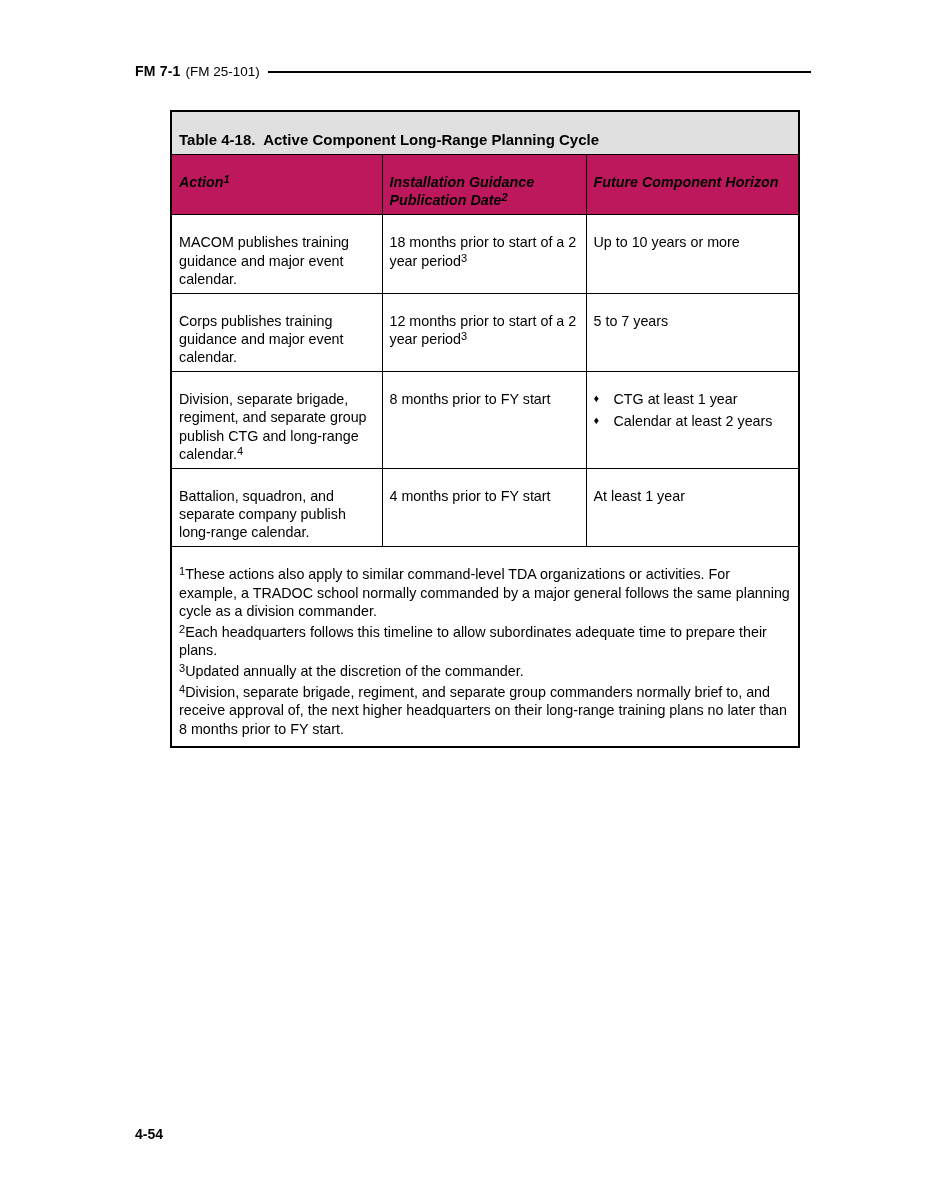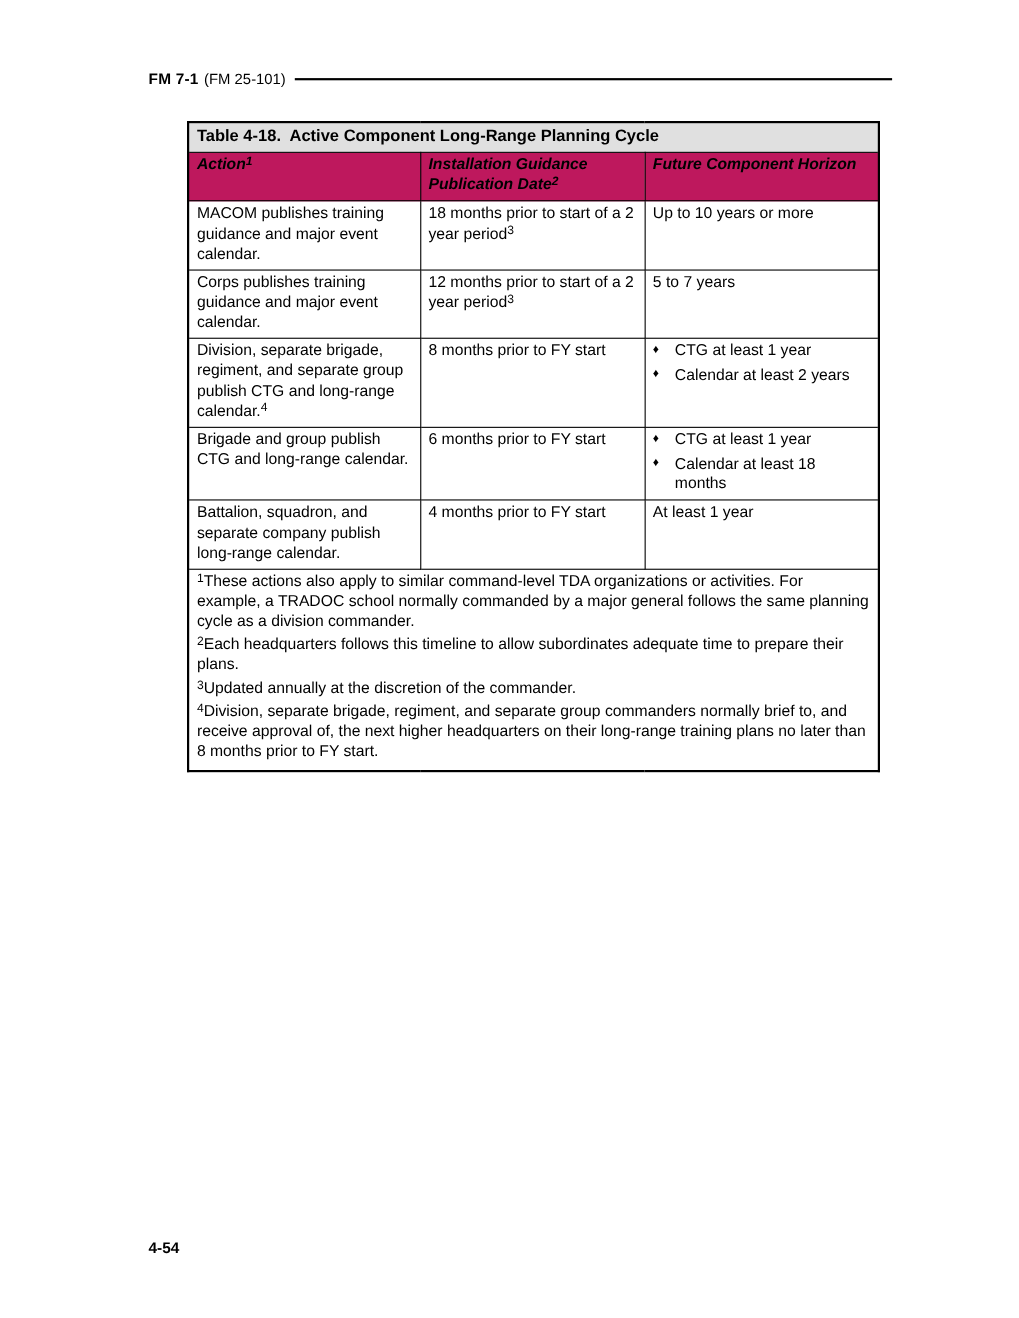--- a/index.html
+++ b/index.html
@@ -48,21 +48,21 @@
     width: 100%;
     font-size: 14.3px;
     line-height: 1.27;
     table-layout: fixed;
   }
   table.planning col.c1 { width: 211px; }
   table.planning col.c2 { width: 204px; }
   table.planning col.c3 { width: 213px; }
   table.planning th, table.planning td {
     border: 1.5px solid #000;
-    padding: 2px 7px 5px 7px;
+    padding: 18px 7px 5px 7px;
     vertical-align: top;
     text-align: left;
   }
   table.planning { border: 2px solid #000; }
   .title-row th {
     background: #e0e0e0;
     text-align: center;
     font-size: 15px;
     font-weight: bold;
     padding: 5px 4px;
@@ -157,34 +157,20 @@
                 <span class="bullet-glyph">♦</span>
                 <span class="bullet-text">CTG at least 1 year</span>
               </div>
               <div class="bullet-row">
                 <span class="bullet-glyph">♦</span>
                 <span class="bullet-text">Calendar at least 2 years</span>
               </div>
             </td>
           </tr>
           <tr>
-            <td>Brigade and group publish CTG and long-range calendar.</td>
-            <td>6 months prior to FY start</td>
-            <td>
-              <div class="bullet-row">
-                <span class="bullet-glyph">♦</span>
-                <span class="bullet-text">CTG at least 1 year</span>
-              </div>
-              <div class="bullet-row">
-                <span class="bullet-glyph">♦</span>
-                <span class="bullet-text">Calendar at least 18 months</span>
-              </div>
-            </td>
-          </tr>
-          <tr>
             <td>Battalion, squadron, and separate company publish long-range calendar.</td>
             <td>4 months prior to FY start</td>
             <td>At least 1 year</td>
           </tr>
         </tbody>
       <tfoot>
         <tr>
           <td colspan="3" class="footnotes">
               <div class="fn"><sup>1</sup>These actions also apply to similar command-level TDA organizations or activities. For example, a TRADOC school normally commanded by a major general follows the same planning cycle as a division commander.</div>
               <div class="fn"><sup>2</sup>Each headquarters follows this timeline to allow subordinates adequate time to prepare their plans.</div>

